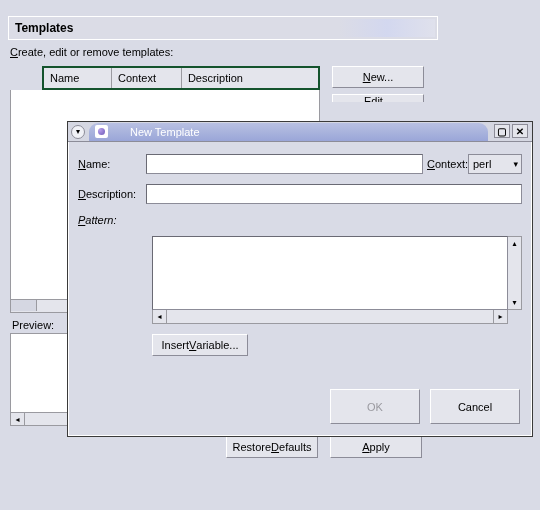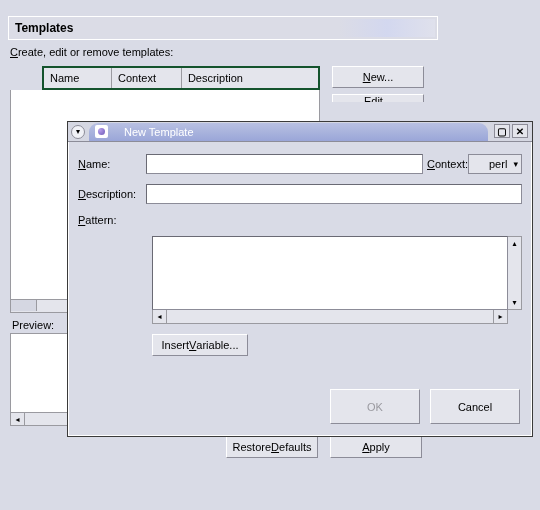--- a/index.html
+++ b/index.html
@@ -176,21 +176,21 @@
     height: 18px;
     background: linear-gradient(180deg,#b8c0e2 0%,#9aa6d8 100%);
     border-radius: 9px 9px 0 0;
     flex: 1;
     margin-right: 44px;
     display: flex;
     align-items: center;
     color: #fff;
     font-size: 11px;
     padding-left: 6px;
-    gap: 16px;
+    gap: 22px;
   }
   .purple-sq {
     width: 13px; height: 13px;
     background: #fff;
     border-radius: 2px;
     display:flex;align-items:center;justify-content:center;
   }
   .purple-dot {
     width: 7px; height: 7px;
     border-radius: 50%;
@@ -232,21 +232,21 @@
     font-size: 11px;
   }
   .ctx-label { margin-left: 4px; }
   .select-wrap {
     width: 54px;
     height: 20px;
     border: 1px solid #8c8c98;
     background: #e4e5ec;
     display: flex;
     align-items: center;
-    padding-left: 20px;
+    padding-left: 4px;
     position: relative;
   }
   .select-wrap::after {
     content: "▾";
     position: absolute;
     right: 3px;
     font-size: 9px;
   }
   .textarea-wrap {
     display: flex;
@@ -382,21 +382,21 @@
       </div>
     </div>
 
     <div class="form-row">
       <div class="form-label">
         <span class="und">D</span><span>escription:</span>
       </div>
       <input class="txt-input" value="" style="">
     </div>
 
-    <div class="form-row" style="align-items:flex-end;">
+    <div class="form-row" style="align-items:flex-end;font-style:italic;">
       <div class="form-label">
         <span class="und">P</span><span>attern:</span>
       </div>
     </div>
     <div class="textarea-wrap">
       <div class="textarea-box"></div>
       <div class="vtrack">
         <div class="varrow">▴</div>
         <div class="varrow">▾</div>
       </div>

